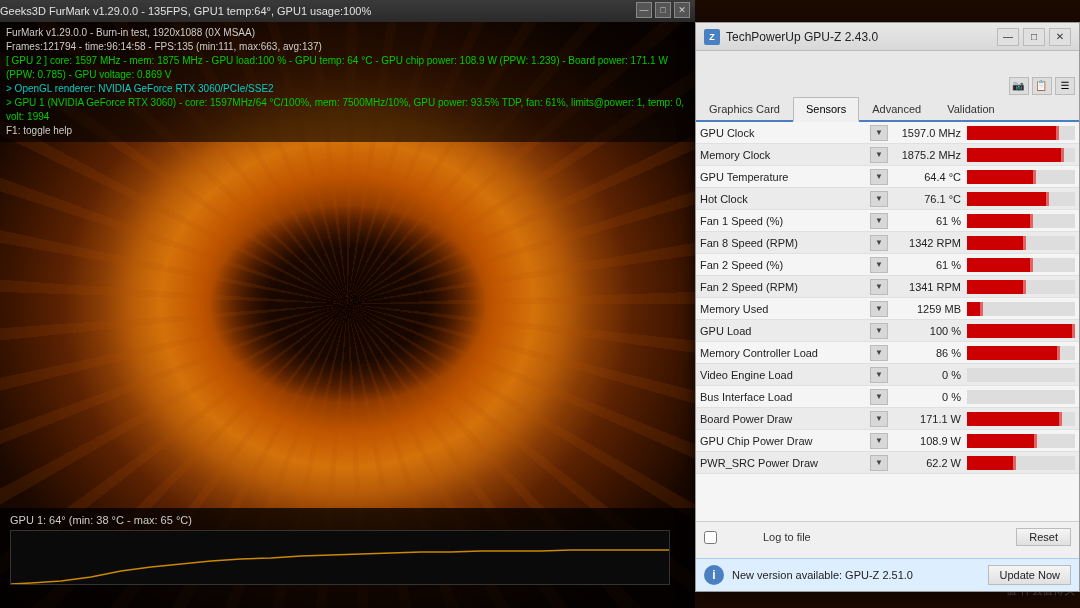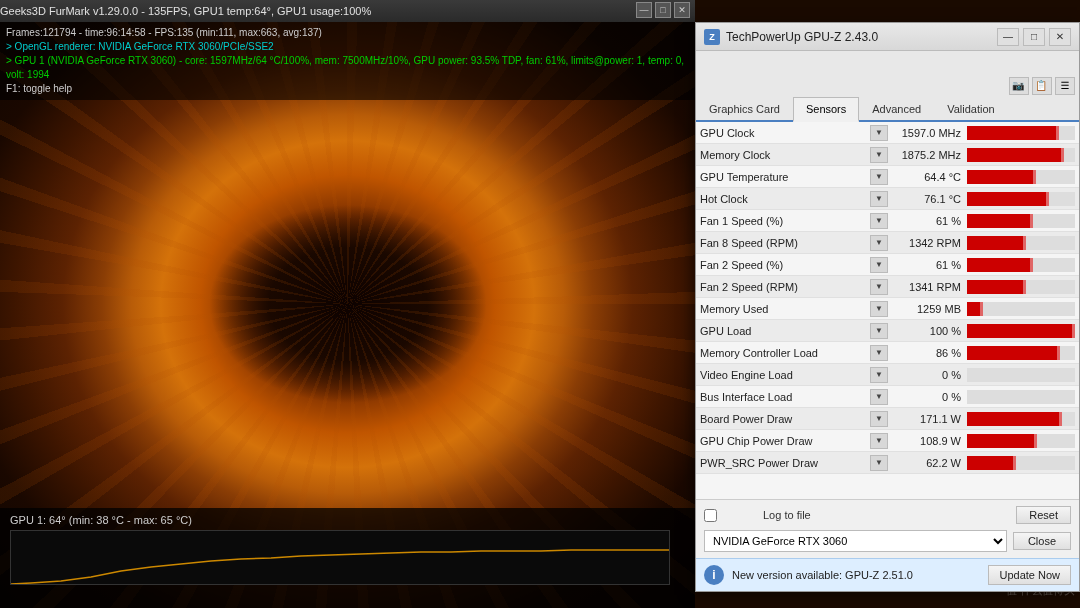--- a/index.html
+++ b/index.html
@@ -406,21 +406,23 @@
 <div id="furmark-titlebar">
   <span class="title-text">Geeks3D FurMark v1.29.0.0 - 135FPS, GPU1 temp:64°, GPU1 usage:100%</span>
   <div id="furmark-controls">
     <div class="fm-btn">—</div>
     <div class="fm-btn">□</div>
     <div class="fm-btn">✕</div>
   </div>
 </div>
 
 <div id="furmark-log">
+  <div class="log-line">FurMark v1.29.0.0 - Burn-in test, 1920x1088 (0X MSAA)</div>
   <div class="log-line">Frames:121794 - time:96:14:58 - FPS:135 (min:111, max:663, avg:137)</div>
+  <div class="log-line green">[ GPU 2 ] core: 1597 MHz - mem: 1875 MHz - GPU load:100 % - GPU temp: 64 °C - GPU chip power: 108.9 W (PPW: 1.239) - Board power: 171.1 W (PPW: 0.785) - GPU voltage: 0.869 V</div>
   <div class="log-line cyan">&gt; OpenGL renderer: NVIDIA GeForce RTX 3060/PCIe/SSE2</div>
   <div class="log-line green">&gt; GPU 1 (NVIDIA GeForce RTX 3060) - core: 1597MHz/64 °C/100%, mem: 7500MHz/10%, GPU power: 93.5% TDP, fan: 61%, limits@power: 1, temp: 0, volt: 1994</div>
   <div class="log-line">F1: toggle help</div>
 </div>
 
 <div id="furmark-bottom">
   <div class="temp-label">GPU 1: 64° (min: 38 °C - max: 65 °C)</div>
   <div id="furmark-chart">
     <svg width="660" height="55" viewBox="0 0 660 55">
       <polyline points="0,55 20,54 50,52 80,48 110,42 140,38 170,35 200,32 230,30 260,29 290,27 320,26 350,25 380,24 410,23 440,23 470,22 500,22 530,22 560,21 590,21 620,21 650,21 660,21" fill="none" stroke="#cc8800" stroke-width="1.5"></polyline>
@@ -583,24 +585,20 @@
       </div>
     </div>
     </div>
 
   <div id="gpuz-bottom">
     <div id="log-row">
       <input type="checkbox" id="log-checkbox" style="">
       <label id="log-label" for="log-checkbox">Log to file</label>
       <button id="reset-btn">Reset</button>
     </div>
-    <div id="gpu-select-row">
-      <select id="gpu-select"><option>NVIDIA GeForce RTX 3060</option></select>
-      <button id="close-btn-main">Close</button>
-    </div>
   </div>
 
   <div id="update-banner">
     <div id="update-icon">i</div>
     <span id="update-text">New version available: GPU-Z 2.51.0</span>
     <button id="update-btn">Update Now</button>
   </div>
 </div>
 
 <div id="zhihu-watermark">值 什么值得买</div>

